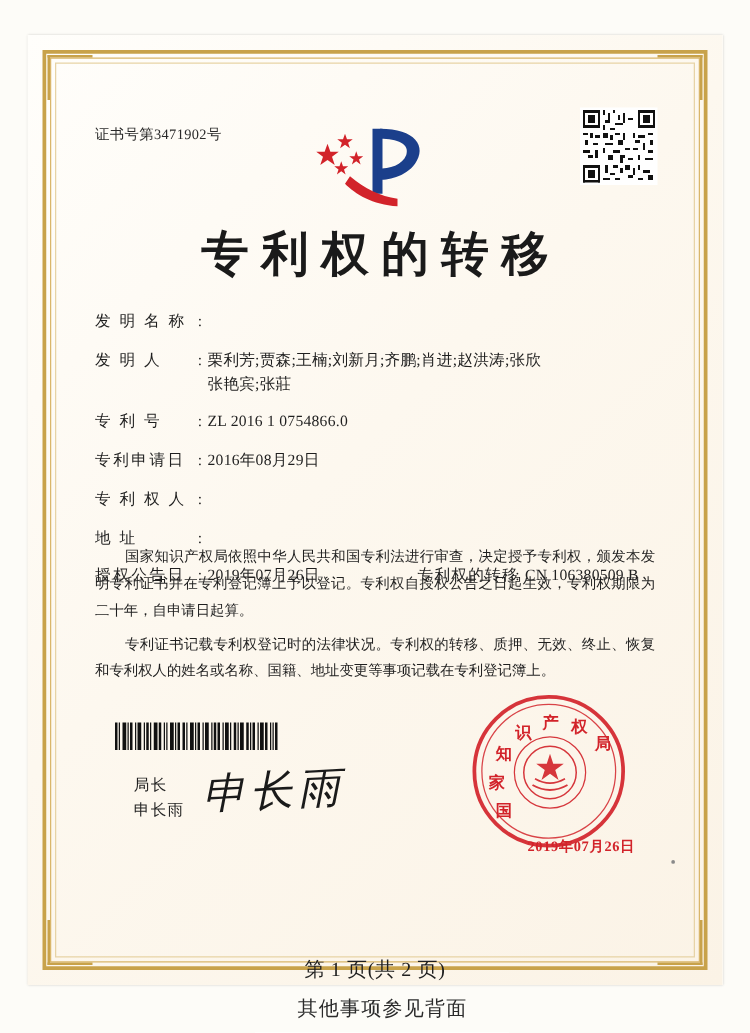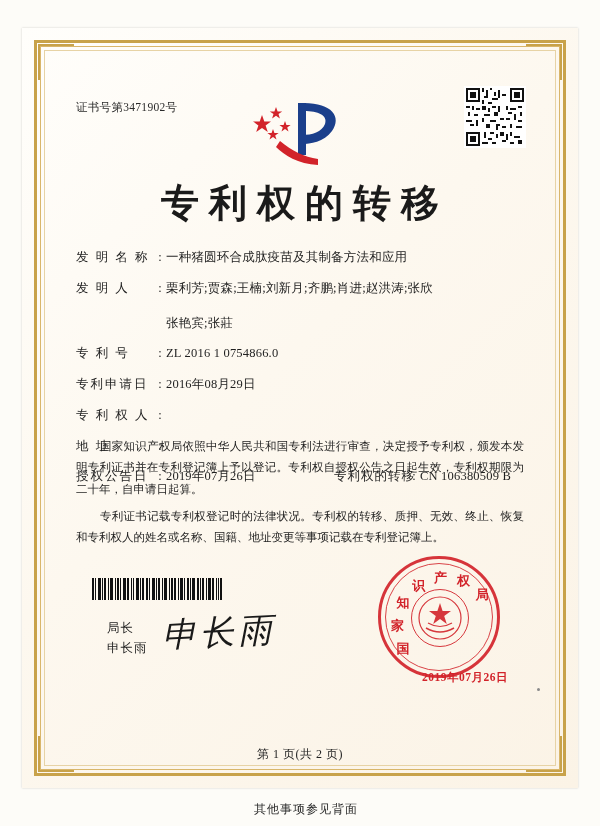--- a/index.html
+++ b/index.html
@@ -141,21 +141,21 @@
   .field-colon {
     flex: 0 0 12px;
     text-align: center;
   }
   .field-value {
     flex: 1 1 auto;
     letter-spacing: 0.2px;
   }
   .field-value .second-line {
     display: block;
-    margin-top: 16px;
+    margin-top: 0;
   }
 
   .row-two {
     display: flex;
     align-items: flex-start;
     margin-bottom: 12px;
   }
   .row-two .half {
     display: flex;
     align-items: flex-start;
@@ -277,33 +277,33 @@
     top: 612px;
     font-size: 11.5px;
     color: #d2232a;
     letter-spacing: 0.5px;
     font-weight: bold;
   }
 
   .page-no {
     position: absolute;
     left: 0; right: 0;
-    top: 688px;
+    top: 708px;
     text-align: center;
-    font-size: 12px;
+    font-size: 16px;
     color: #1f1f1f;
     letter-spacing: 0.5px;
   }
 
   .footer-note {
     position: absolute;
     left: 12px; right: 0;
     bottom: 8px;
     text-align: center;
-    font-size: 12px;
+    font-size: 16px;
     color: #2a2a2a;
     letter-spacing: 1px;
   }
 
   .dot-mark {
     position: absolute;
     right: 8px;
     top: 630px;
     width: 3px; height: 3px;
     background: #8a8a8a;
@@ -421,21 +421,20 @@
         </svg>
       </div>
 
       <div class="title">专利权的转移</div>
 
       <div class="fields">
 
         <div class="field-row">
           <div class="field-label">发 明 名 称</div>
           <div class="field-colon">:</div>
-          <div class="field-value">一种猪圆环合成肽疫苗及其制备方法和应用</div>
         </div>
 
         <div class="field-row">
           <div class="field-label">发 明 人</div>
           <div class="field-colon">:</div>
           <div class="field-value">
             <span>栗利芳;贾森;王楠;刘新月;齐鹏;肖进;赵洪涛;张欣</span>
             <span class="second-line">张艳宾;张莊</span>
           </div>
         </div>

